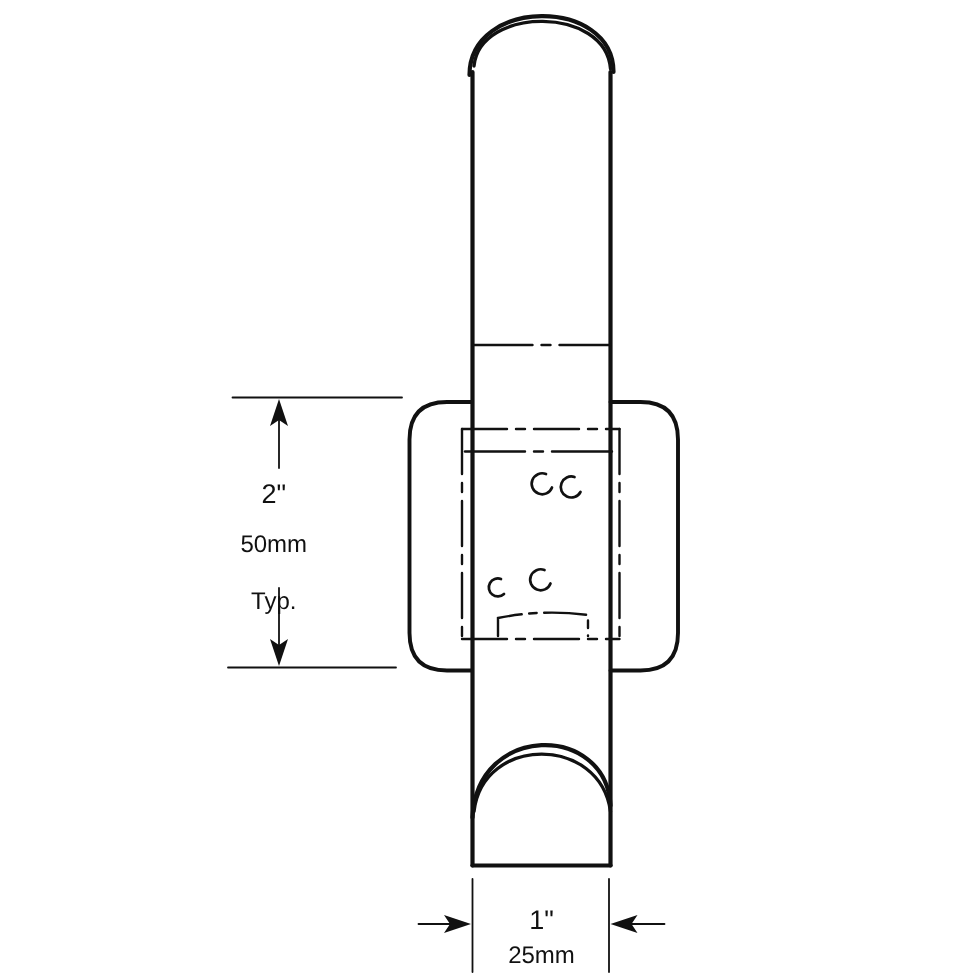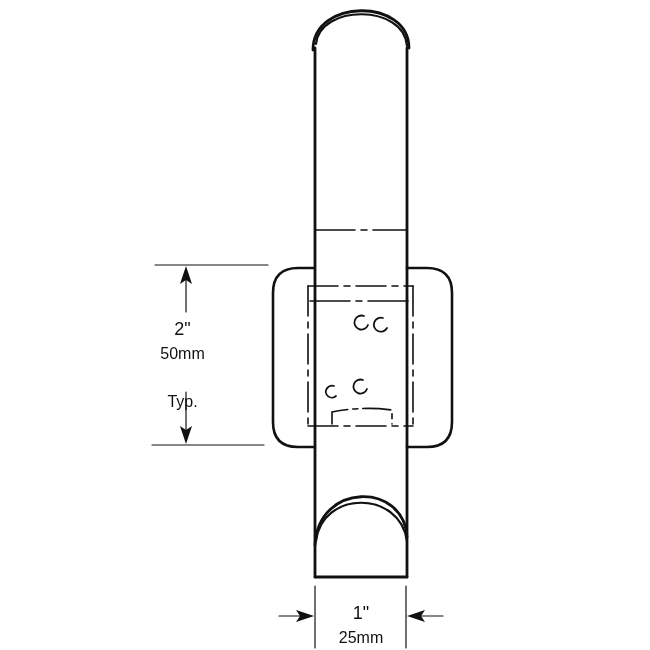--- a/index.html
+++ b/index.html
@@ -71,17 +71,17 @@
 
   <g fill="#111111" stroke="none">
     <path d="M186,266 L180,284 L186,280 L192,284 Z"></path>
     <path d="M186,444 L180,426 L186,430 L192,426 Z"></path>
     <path d="M314,616 L296,610 L300,616 L296,622 Z"></path>
     <path d="M407,616 L425,610 L421,616 L425,622 Z"></path>
   </g>
 </svg>
 
 <div class="label dim-v big" style="top:320px;">2"</div>
-<div class="label dim-v small" style="top:346px;text-align:center;">50mm</div>
+<div class="label dim-v small" style="top:356px;text-align:center;">50mm</div>
 <div class="label dim-v small" style="top:370px;margin-top:24px;">Typ.</div>
 
 <div class="label dim-h big" style="top:604px;">1"</div>
 <div class="label dim-h small" style="top:630px;">25mm</div>
 
 </body></html>

